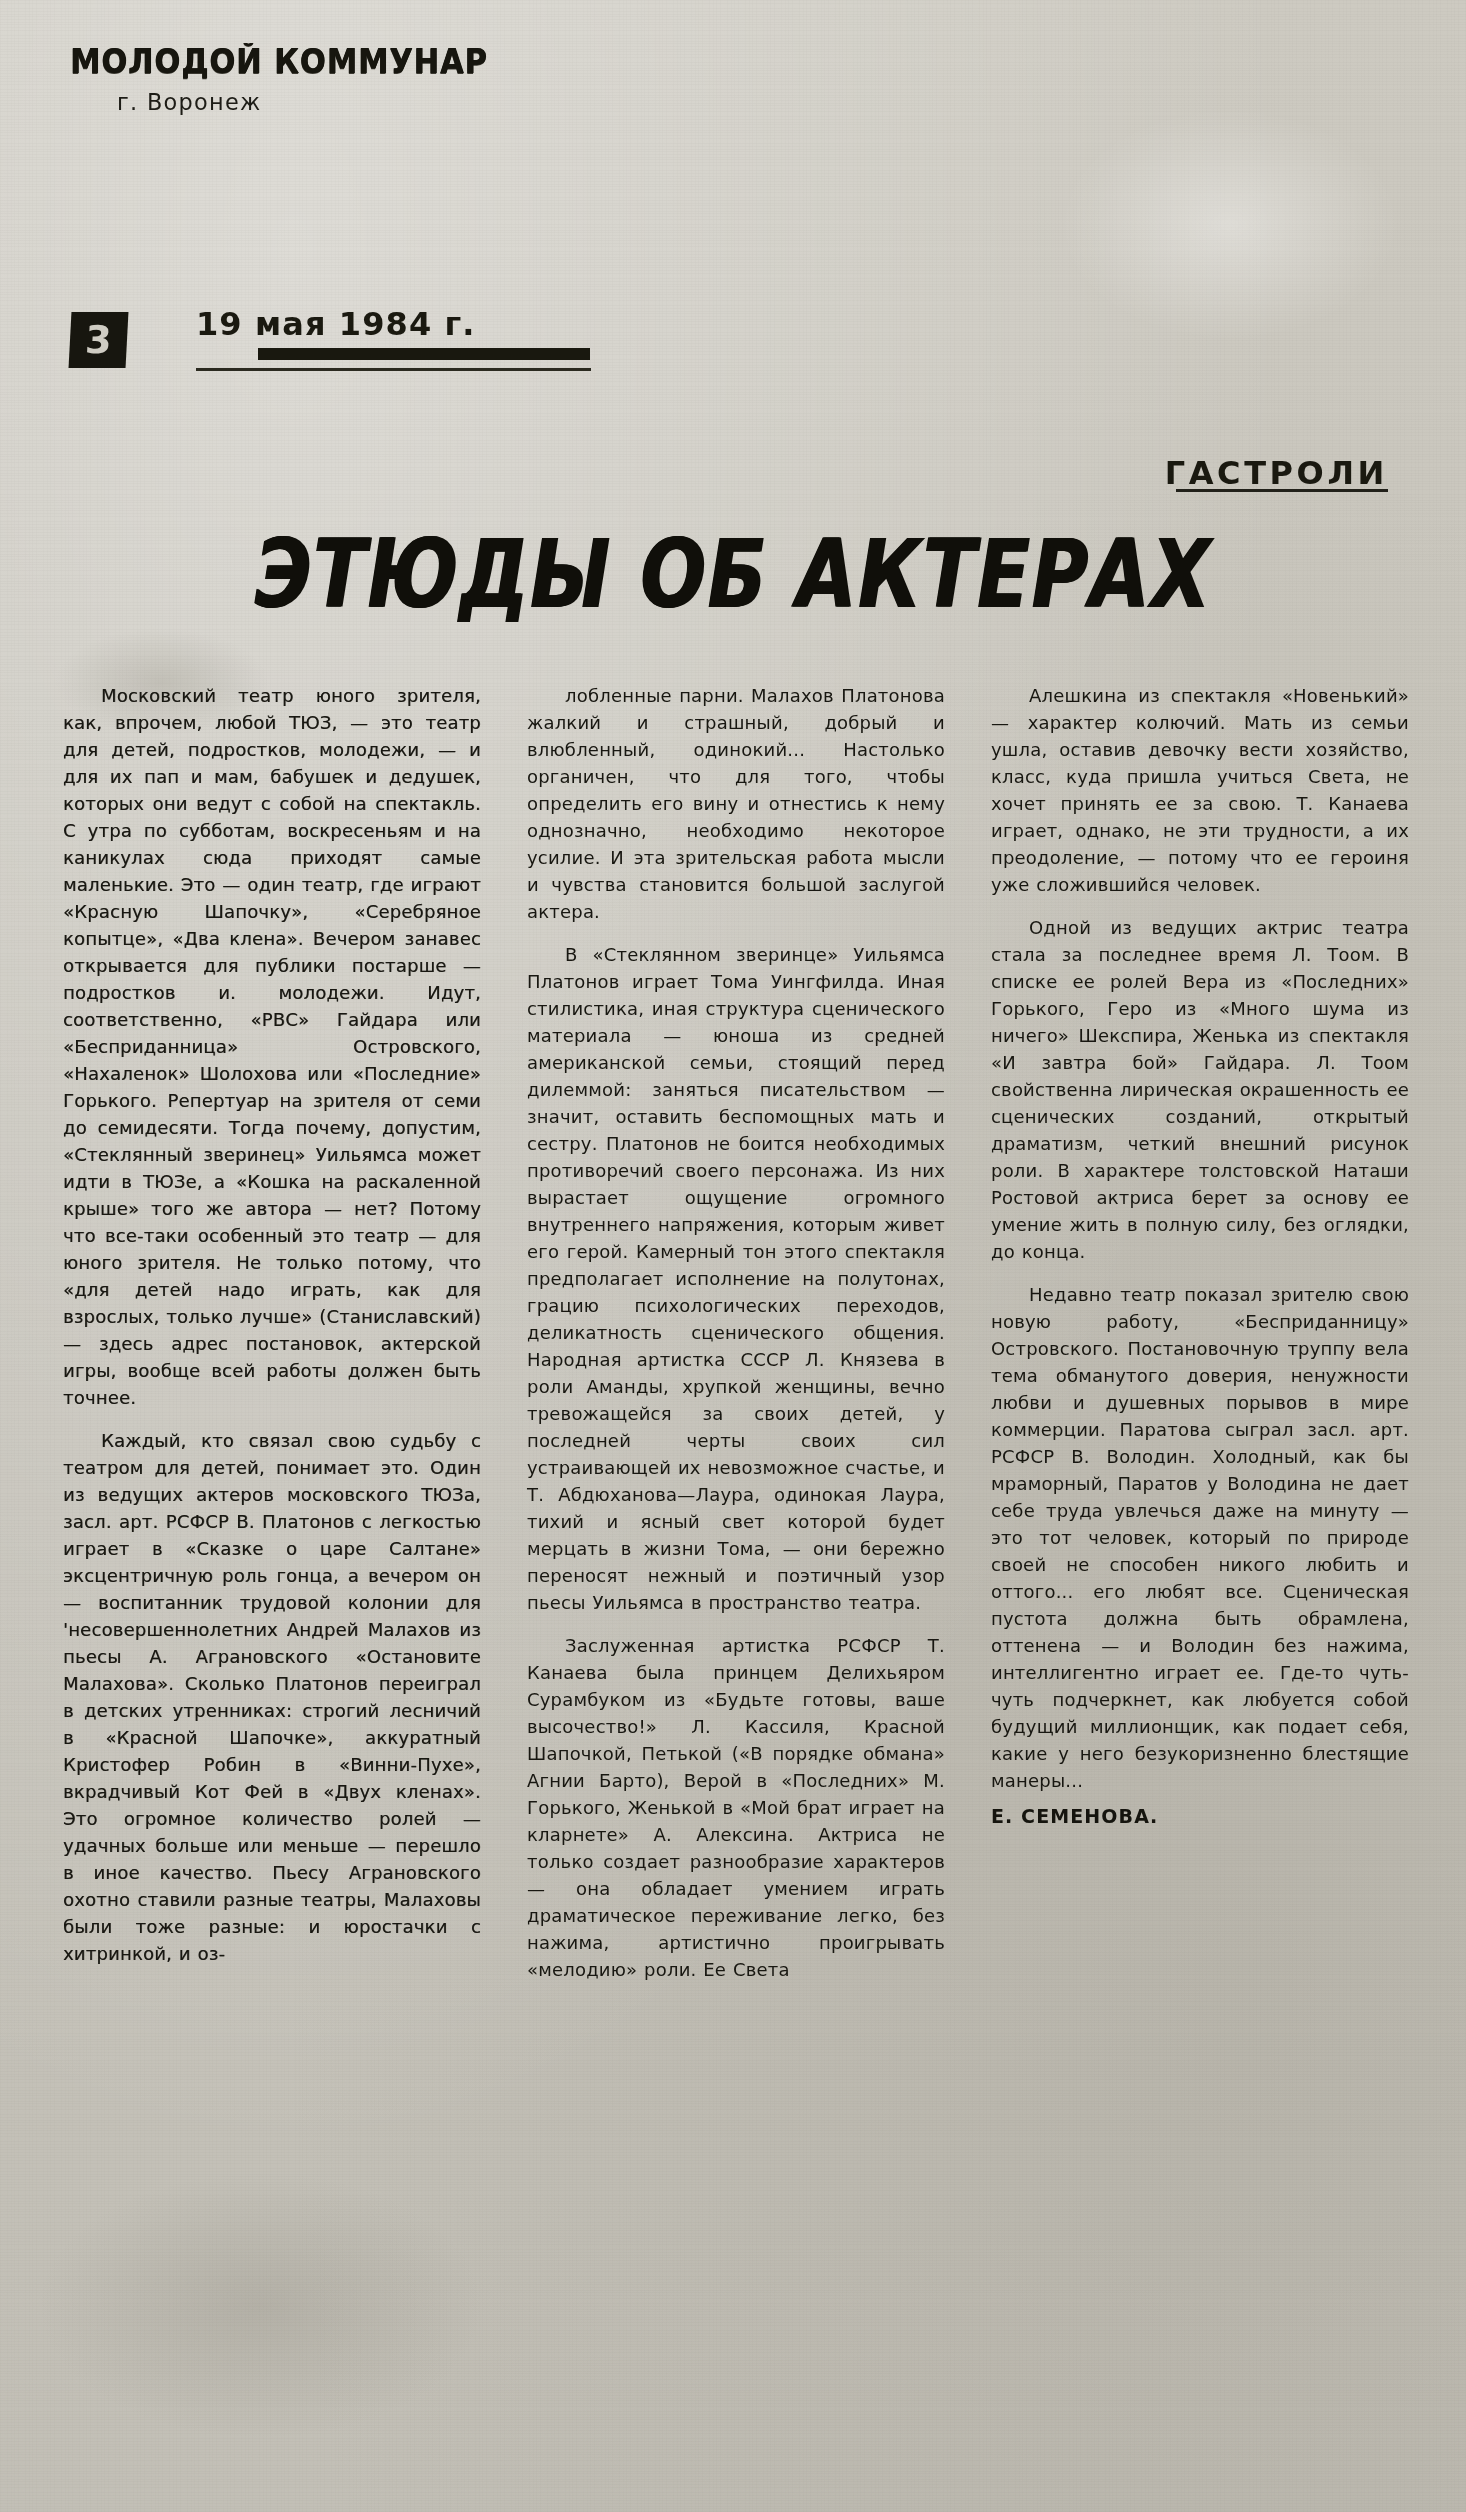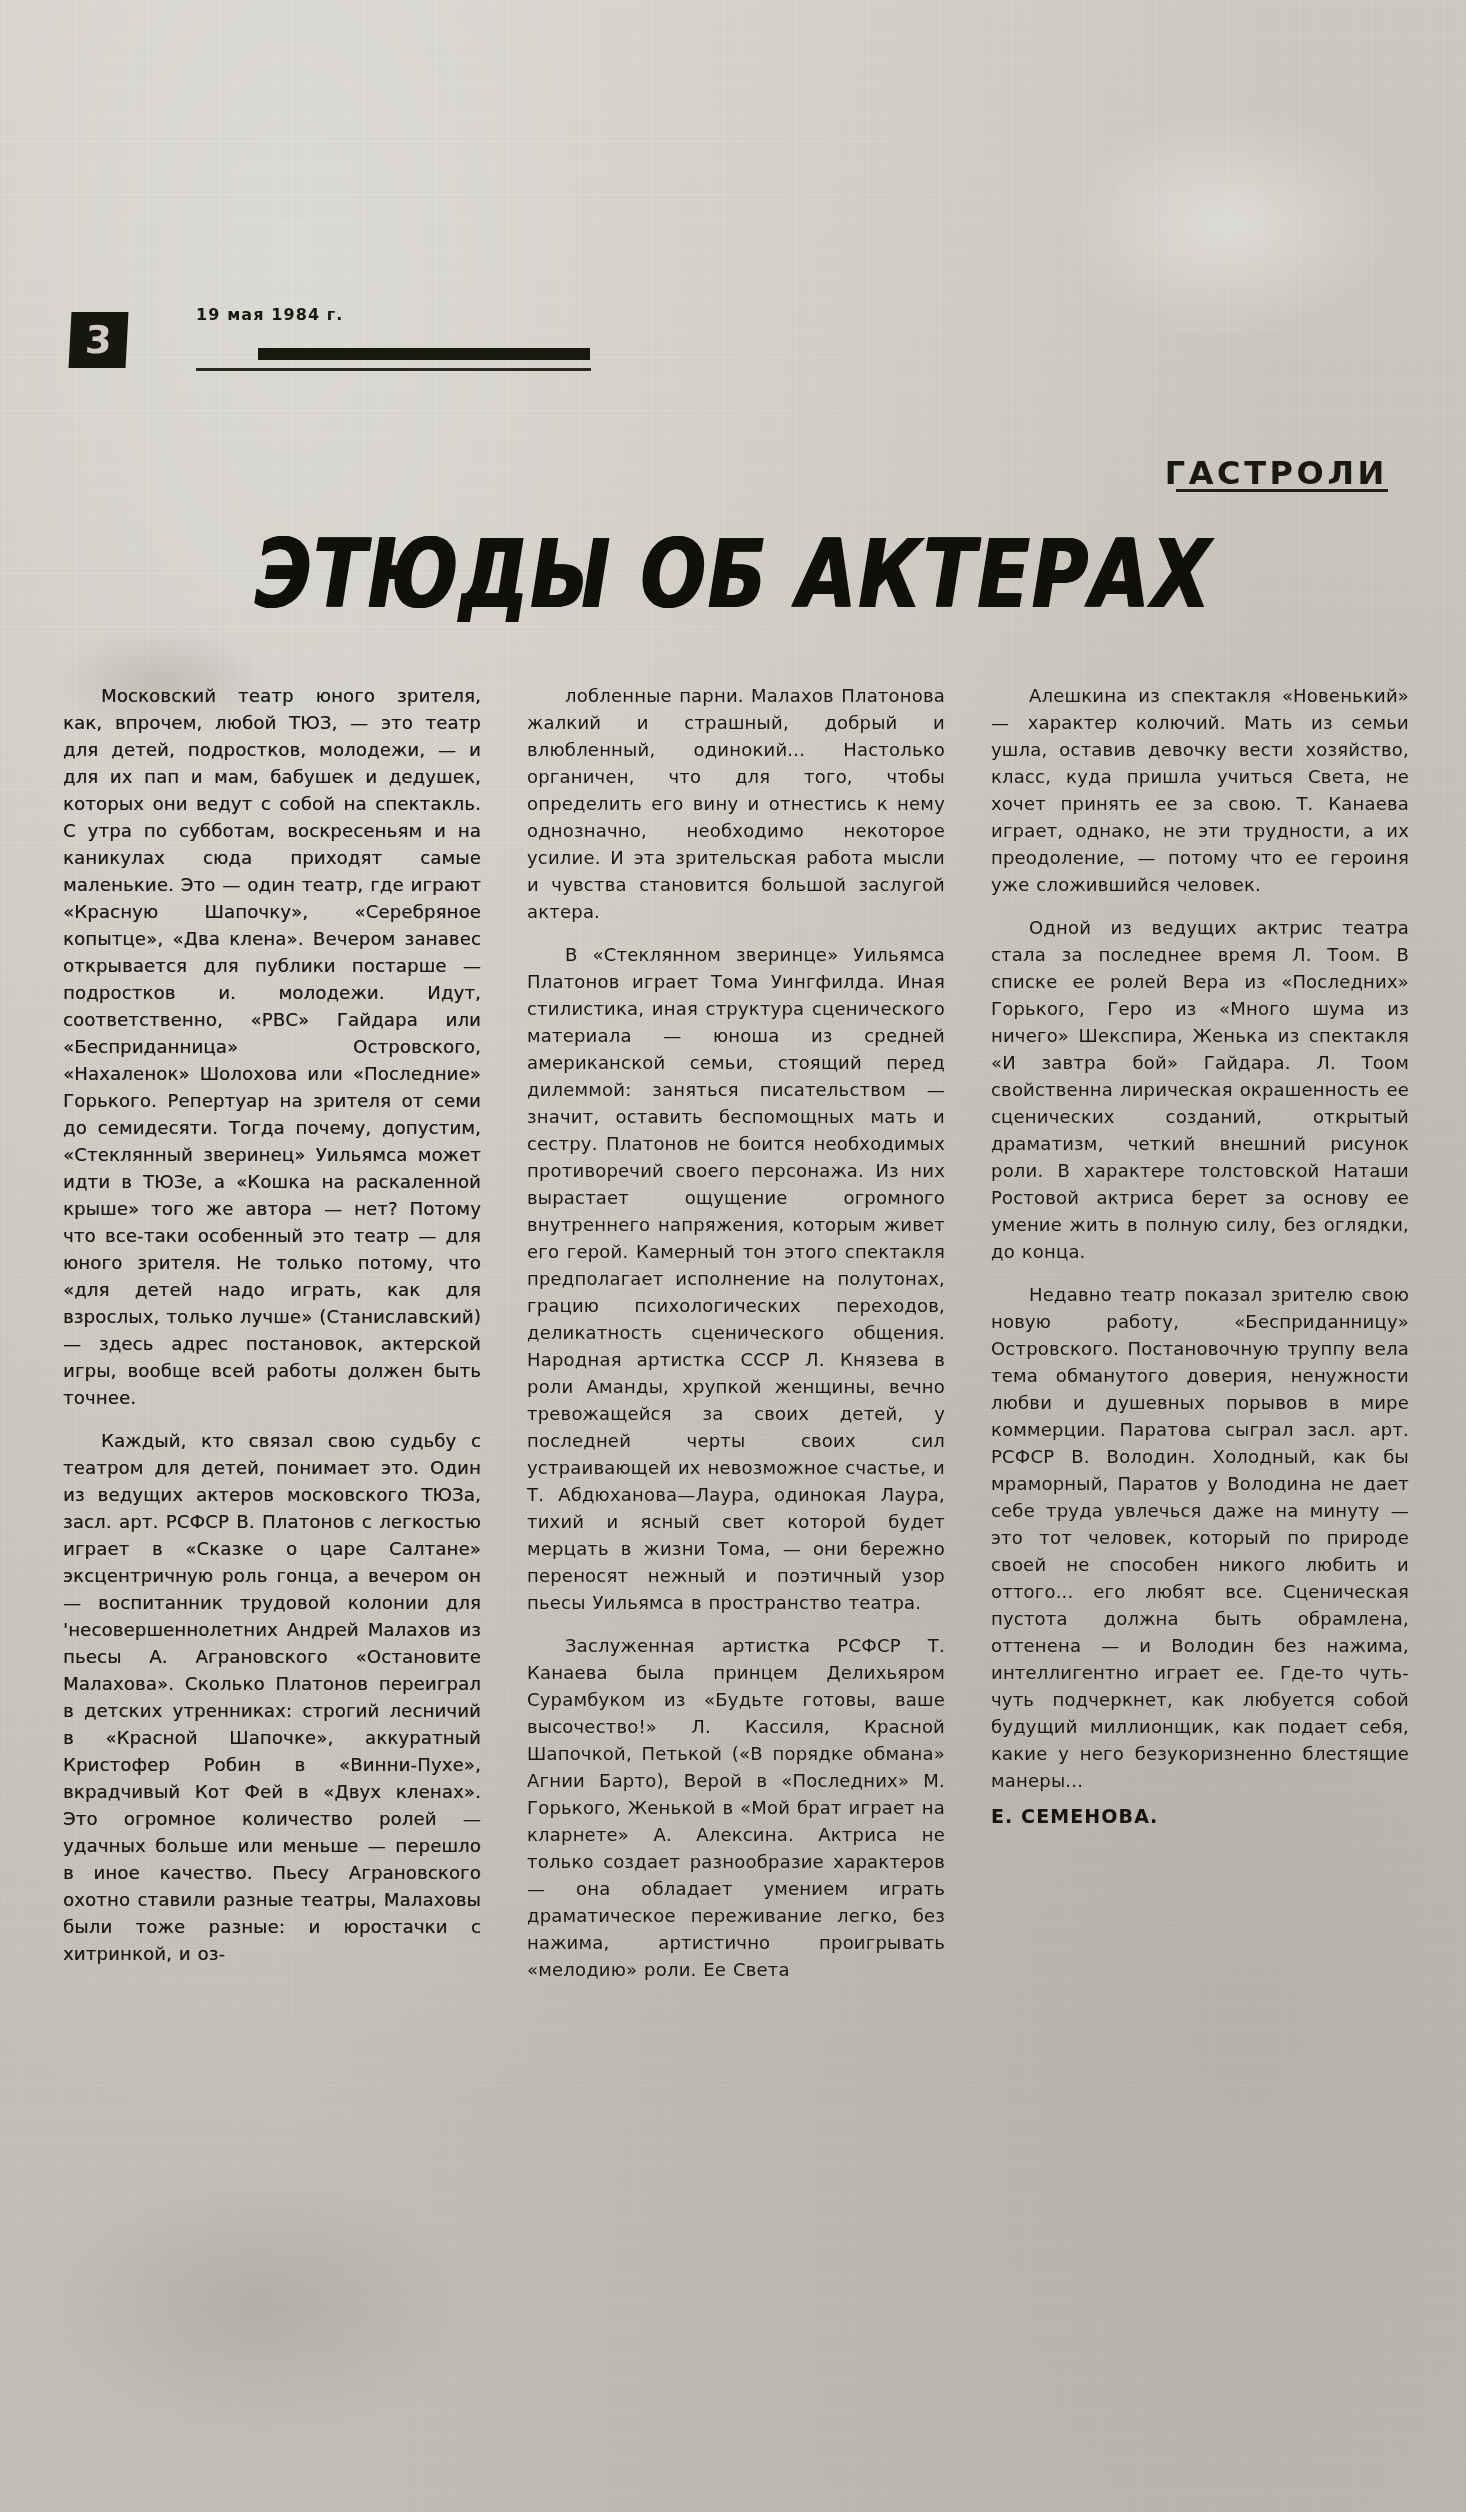--- a/index.html
+++ b/index.html
@@ -83,21 +83,21 @@
     line-height: 56px;
     text-align: center;
     transform: skewX(-3deg);
   }
   .date-text {
     position: absolute;
     left: 126px;
     top: 0px;
     font-family: "DejaVu Sans", sans-serif;
     font-weight: bold;
-    font-size: 16px;
+    font-size: 32px;
     letter-spacing: 1.1px;
     color: #1a1910;
     white-space: nowrap;
   }
   .rule-thick {
     position: absolute;
     left: 188px;
     top: 43px;
     width: 332px;
     height: 11.7px;
@@ -200,20 +200,24 @@
 </head>
 <body>
 
 <div class="page">
   <div class="noise"></div>
 
   <div class="stain" style="left:54px; top:628px; width:215px; height:108px; background: radial-gradient(ellipse, rgba(120,116,102,0.22), rgba(255,255,255,0) 70%);"></div>
   <div class="stain" style="left:1059px; top:108px; width:341px; height:233px; background: radial-gradient(ellipse, rgba(255,255,255,0.35), rgba(255,255,255,0) 70%);"></div>
   <div class="stain" style="left:36px; top:2171px; width:449px; height:269px; background: radial-gradient(ellipse, rgba(110,106,94,0.18), rgba(255,255,255,0) 70%);"></div>
 
+  <div class="masthead">
+    <div class="paper-name">МОЛОДОЙ КОММУНАР</div>
+    <div class="paper-city">г. Воронеж</div>
+  </div>
 
   <div class="dateblock">
     <div class="page-number">3</div>
     <div class="date-text">19 мая 1984 г.</div>
     <div class="rule-thick"></div>
     <div class="rule-thin"></div>
   </div>
 
   <div class="rubric">ГАСТРОЛИ</div>
   <div class="rubric-underline"></div>

